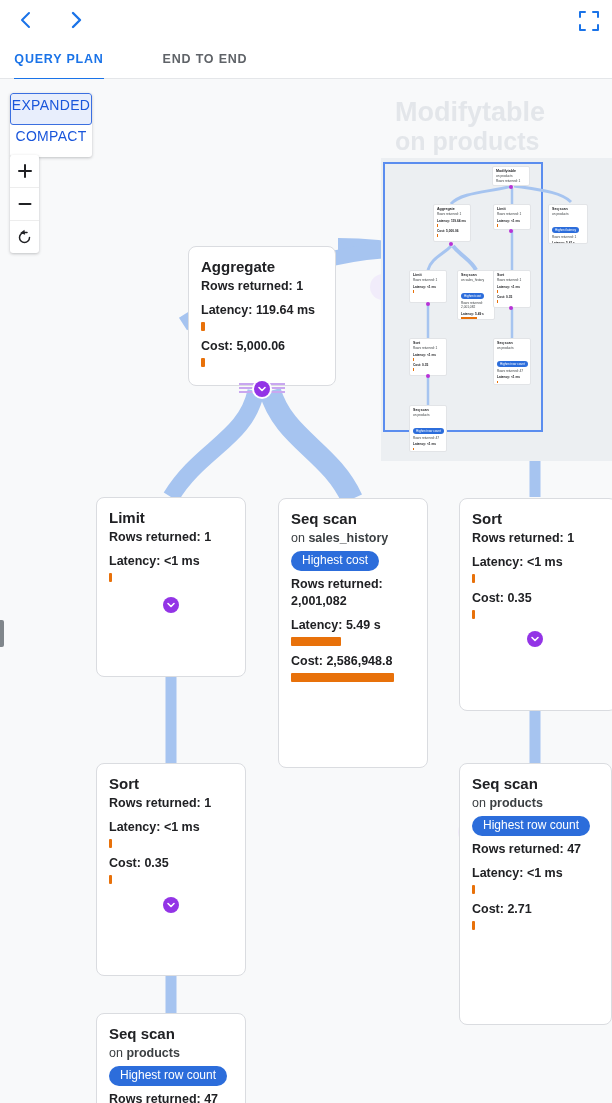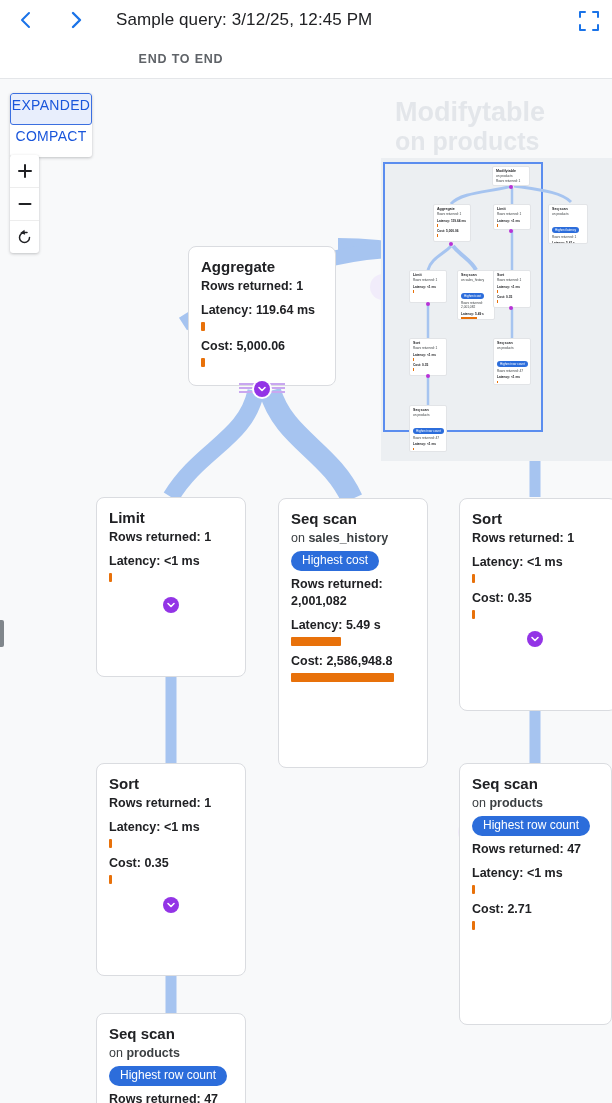--- a/index.html
+++ b/index.html
@@ -21,21 +21,21 @@
     font-size:17px;color:#202124;letter-spacing:.1px;white-space:nowrap;
   }
   .fullscreen-btn{position:absolute;right:12px;top:10px;width:22px;height:22px;cursor:pointer;}
 
   
   .tabbar{position:absolute;left:0;top:40px;width:612px;height:38px;background:#fff;
           border-bottom:1px solid #e4e6e9;}
   .tab{position:absolute;top:0;height:38px;line-height:38px;font-size:12.5px;
        letter-spacing:.8px;font-weight:600;cursor:pointer;}
   .tab.active{color:#1a73e8;border-bottom:2.5px solid #1a73e8;}
-  .tab.inactive{color:#5f6368;}
+  .tab.inactive{color:#5f6368;margin-left:24px;}
   #tab-query-plan{left:14px;width:90px;text-align:center;}
   #tab-end-to-end{left:133px;width:96px;text-align:center;}
 
   
   .canvas{position:absolute;left:0;top:79px;width:612px;height:1024px;
           background:#f8f9fa;overflow:hidden;}
   .edges{position:absolute;left:0;top:0;width:612px;height:1024px;}
 
   
   .node{position:absolute;background:#fff;border:1px solid #dadce0;border-radius:8px;
@@ -101,29 +101,29 @@
   <div class="nav-arrow" id="nav-prev">
     <svg width="24" height="24" viewBox="0 0 24 24">
         <path d="M15 5 L8 12 L15 19" fill="none" stroke="#1a73e8" stroke-width="2" stroke-linecap="round" stroke-linejoin="round"></path>
       </svg>
   </div>
   <div class="nav-arrow" id="nav-next">
     <svg width="24" height="24" viewBox="0 0 24 24">
         <path d="M9 5 L16 12 L9 19" fill="none" stroke="#1a73e8" stroke-width="2.4" stroke-linecap="round" stroke-linejoin="round"></path>
       </svg>
   </div>
-  <div class="topbar-title">Sample query: 3/12/25, 12:45 PM</div>
   <div class="fullscreen-btn">
     <svg width="22" height="22" viewBox="0 0 22 22">
       <path d="M2 7 V2 H7 M15 2 H20 V7 M20 15 V20 H15 M7 20 H2 V15" fill="none" stroke="#1a73e8" stroke-width="2" stroke-linecap="round" stroke-linejoin="round"></path>
     </svg>
   </div>
 </div>
 
 <div class="tabbar">
+  <div class="tab active" id="tab-query-plan">QUERY PLAN</div>
   <div class="tab inactive" id="tab-end-to-end">END TO END</div>
 </div>
 
 <div class="canvas">
 
   <div class="ghost" style="left:395px;top:18px;font-size:27px;">Modifytable</div>
   <div class="ghost" style="left:395px;top:48px;font-size:25px;">on products</div>
   <div class="ghost" style="left:395px;top:80px;font-size:25px;">Rows returned</div>
   <div class="ghost" style="left:458px;top:172px;font-size:27px;">Limit</div>
   <div class="ghost" style="left:458px;top:204px;font-size:22px;">Rows returned: 1</div>

